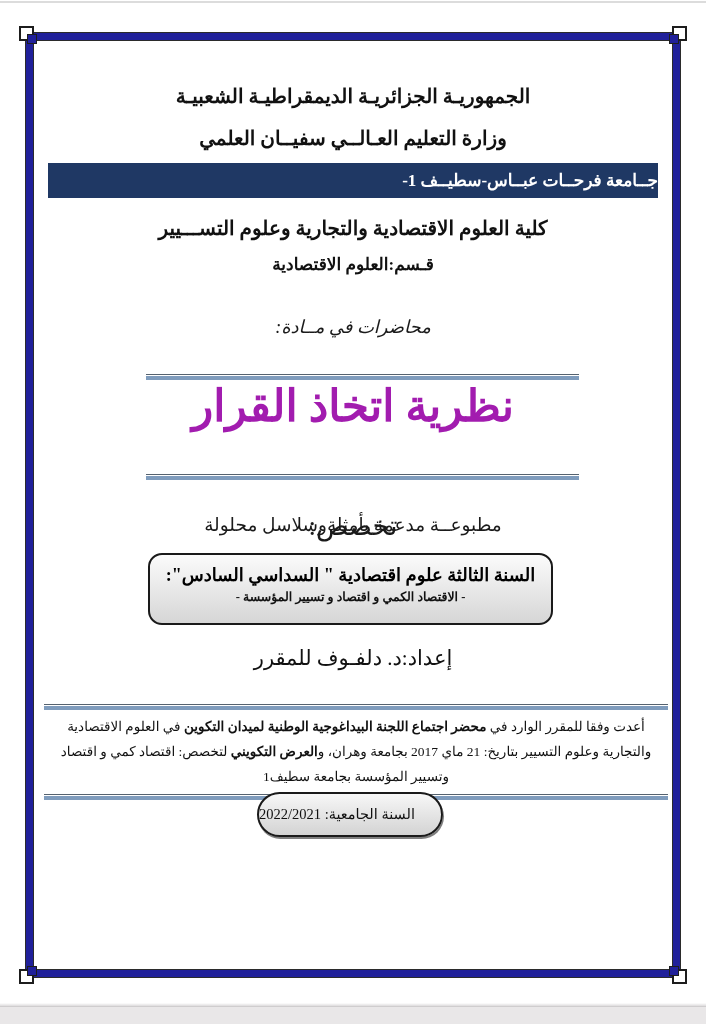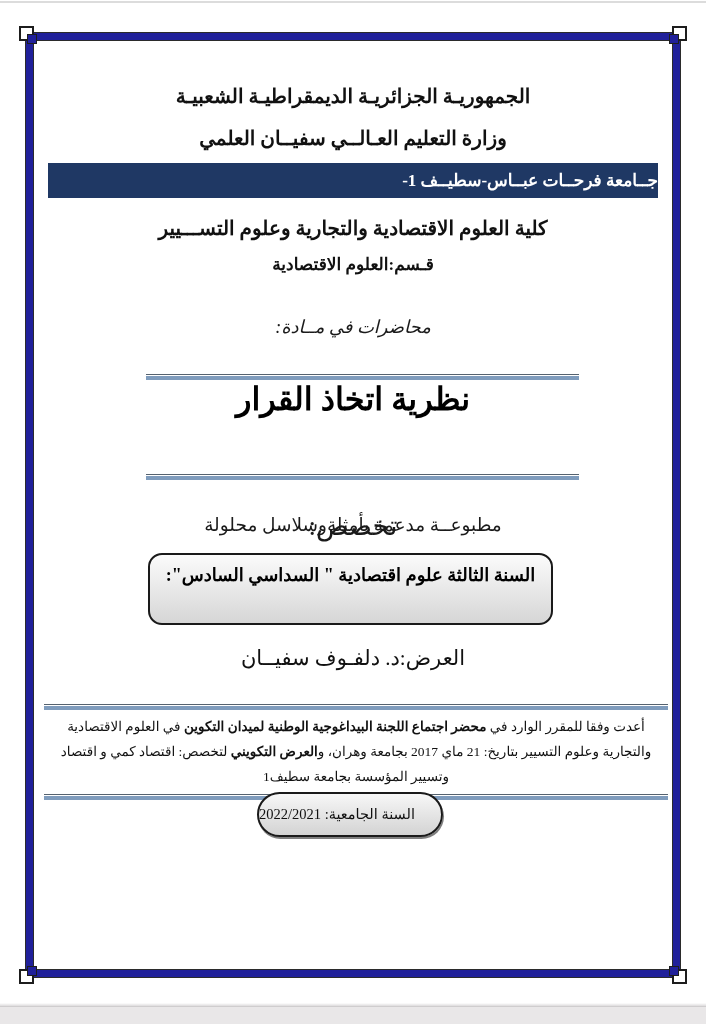--- a/index.html
+++ b/index.html
@@ -32,21 +32,21 @@
   .h-line{font-weight:700;font-size:20px;color:#111;}
   .banner{
     left:48px;top:163px;width:610px;height:35px;line-height:35px;
     background:#1f3864;color:#ffffff;font-weight:700;font-size:17px;
     direction:rtl;
   }
   .lecture{font-size:18px;color:#1a1a1a;font-style:italic;}
   .rule{height:6px;}
   .rule .dark{height:1px;background:#55626f;}
   .rule .blue{height:4px;background:#7f9cbd;margin-top:1px;}
-  .title{font-size:32px;font-weight:700;color:#000000;letter-spacing:-1px;}
+  .title{font-size:44px;font-weight:700;color:#a21caf;letter-spacing:-1px;}
   .subtitle{font-size:18.5px;color:#1a1a1a;}
   .spec-label{font-size:27px;color:#1a1a1a;}
   .spec-box{
     left:148px;top:553px;width:405px;height:72px;box-sizing:border-box;
     border:2px solid #1a1a1a;border-radius:14px;
     background:linear-gradient(#fbfbfb,#d6d6d6);
     text-align:center;direction:rtl;
   }
   .spec-box .l1{font-size:18px;font-weight:700;margin-top:9px;color:#000;}
   .spec-box .l2{font-size:12.5px;font-weight:700;margin-top:3px;color:#111;}
@@ -105,23 +105,24 @@
   <div class="dark"></div>
     <div class="blue" style="background-color: rgb(127, 156, 189);"></div>
 </div>
 
 <div class="abs ctr subtitle" style="top:506px;margin-top:8px;">مطبوعــة مدعمة بأمثلةوسلاسل محلولة</div>
 
 <div class="abs ctr spec-label" style="top:510px;">تخصص:</div>
 
 <div class="abs spec-box">
   <div class="l1">السنة الثالثة علوم اقتصادية " السداسي السادس":</div>
+  <div class="l2">-    الاقتصاد الكمي و اقتصاد و تسيير المؤسسة -</div>
 </div>
 
-<div class="abs ctr author" style="top:646px;">العرض:د. دلفـوف سفيــان</div>
+<div class="abs ctr author" style="top:646px;">إعداد:د. دلفـوف للمقرر</div>
 
 <div class="abs note">
   <div class="rule">
     <div class="dark"></div>
       <div class="blue" style="background-color: rgb(127, 156, 189);"></div>
   </div>
   <div class="txt"><span>أعدت وفقا للمقرر الوارد في </span><span class="b">محضر اجتماع اللجنة البيداغوجية الوطنية لميدان التكوين</span><span> في العلوم الاقتصادية والتجارية وعلوم التسيير بتاريخ: 21 ماي 2017 بجامعة وهران، و</span><span class="b">العرض التكويني</span><span> لتخصص: اقتصاد كمي و اقتصاد وتسيير المؤسسة بجامعة سطيف1</span></div>
   <div class="rule">
     <div class="dark"></div>
       <div class="blue" style="background-color: rgb(127, 156, 189);"></div>

